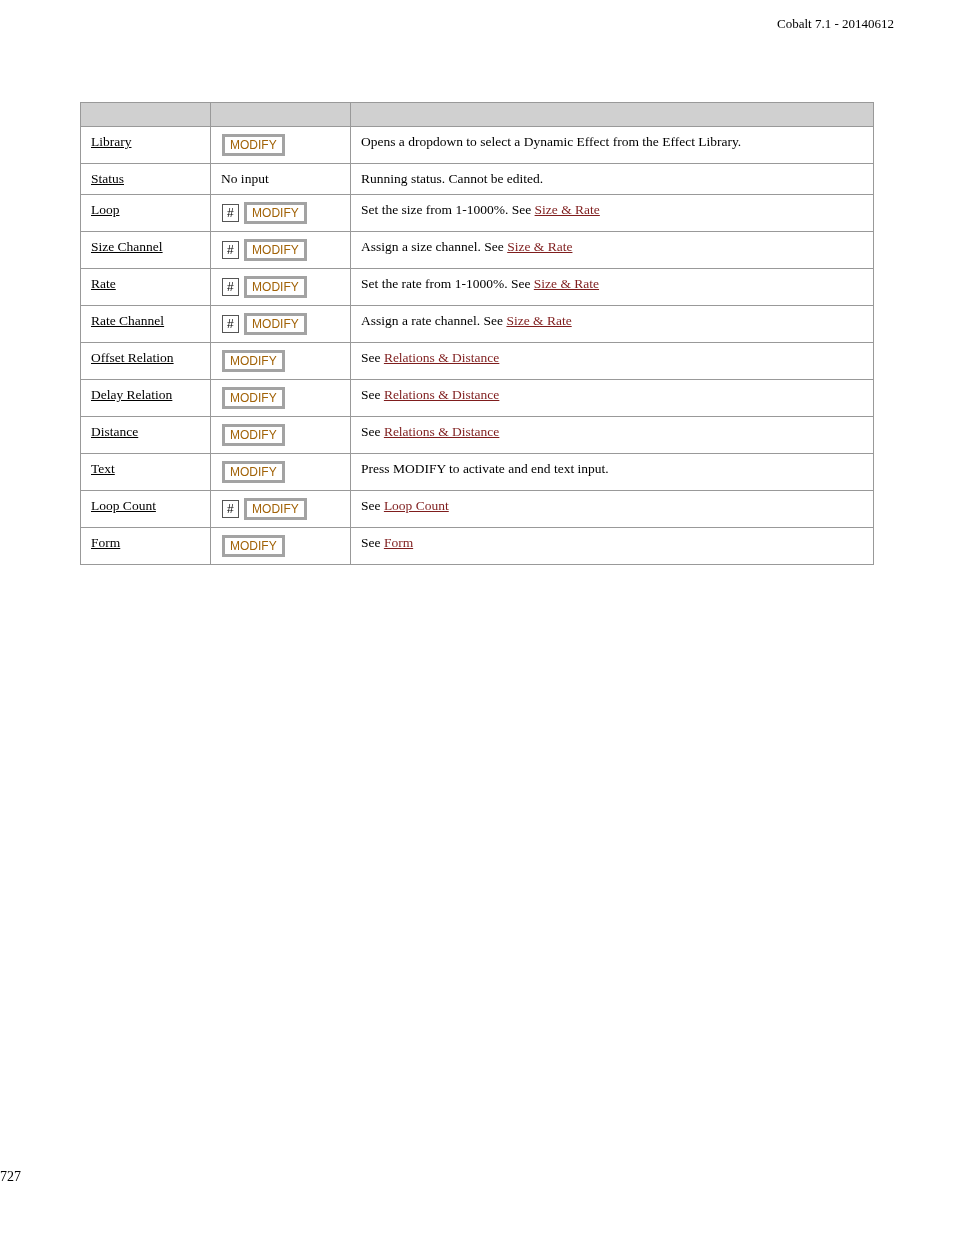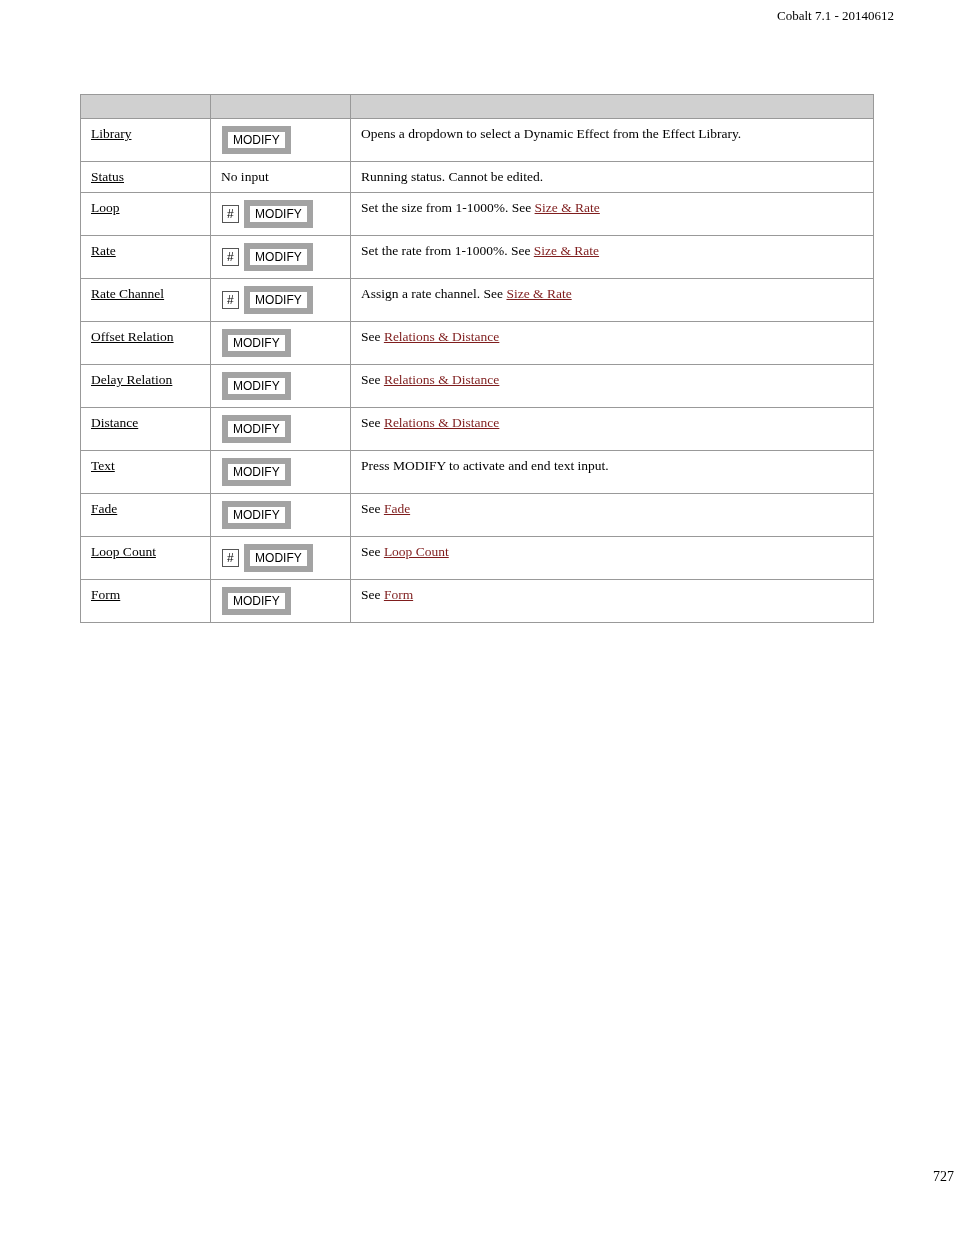--- a/index.html
+++ b/index.html
@@ -11,21 +11,21 @@
       font-family: "Times New Roman", Times, serif;
       font-size: 14px;
       background: #fff;
       color: #000;
       width: 954px;
       min-height: 1235px;
       position: relative;
     }
     .page-header {
       text-align: right;
-      padding: 8px 60px 0 0;
+      padding: 16px 60px 0 0;
       font-size: 13px;
     }
     .main-content {
       padding: 60px 80px 40px 80px;
     }
     table {
       border-collapse: collapse;
       width: 100%;
       margin-top: 10px;
     }
@@ -54,43 +54,43 @@
     .underline-link {
       text-decoration: underline;
       color: #000;
     }
     .blue-link {
       color: #7f1d1d;
       text-decoration: underline;
     }
     .modify-btn {
       display: inline-block;
-      border: 6px solid #a3a3a3;
+      border: 3px solid #a3a3a3;
       padding: 1px 5px;
       font-size: 12px;
       font-family: Arial, sans-serif;
       background: #fff;
-      color: #000000;
+      color: #a16207;
       margin: 0 1px;
     }
     .hash-btn {
       display: inline-block;
       border: 1px solid #555;
       padding: 1px 4px;
       font-size: 12px;
       font-family: Arial, sans-serif;
       background: #fff;
       color: #000;
       margin: 0 1px;
     }
     .page-footer {
       position: absolute;
       bottom: 50px;
       width: 100%;
-      text-align: right;
+      text-align: left;
       font-size: 14px;
     }
   </style>
 </head>
 <body>
 
 <div class="page-header">
   <span>Cobalt 7.1 - 20140612</span>
 </div>
 
@@ -113,20 +113,25 @@
           <td class="col-name"><span class="underline-link">Status</span></td>
           <td class="col-control">No input</td>
           <td class="col-desc">Running status. Cannot be edited.</td>
         </tr>
         <tr>
           <td class="col-name"><span class="underline-link">Loop</span></td>
           <td class="col-control"><span class="hash-btn">#</span> <span class="modify-btn">MODIFY</span></td>
           <td class="col-desc">Set the size from 1-1000%. See <a class="blue-link" href="#">Size &amp; Rate</a></td>
         </tr>
         <tr>
+          <td class="col-name"><span class="underline-link">Size Channel</span></td>
+          <td class="col-control"><span class="hash-btn">#</span> <span class="modify-btn">MODIFY</span></td>
+          <td class="col-desc">Assign a size channel. See <a class="blue-link" href="#">Size &amp; Rate</a></td>
+        </tr>
+        <tr>
           <td class="col-name"><span class="underline-link">Rate</span></td>
           <td class="col-control"><span class="hash-btn">#</span> <span class="modify-btn">MODIFY</span></td>
           <td class="col-desc">Set the rate from 1-1000%. See <a class="blue-link" href="#">Size &amp; Rate</a></td>
         </tr>
         <tr>
           <td class="col-name"><span class="underline-link">Rate Channel</span></td>
           <td class="col-control"><span class="hash-btn">#</span> <span class="modify-btn">MODIFY</span></td>
           <td class="col-desc">Assign a rate channel. See <a class="blue-link" href="#">Size &amp; Rate</a></td>
         </tr>
         <tr>
@@ -143,25 +148,20 @@
           <td class="col-name"><span class="underline-link">Distance</span></td>
           <td class="col-control"><span class="modify-btn">MODIFY</span></td>
           <td class="col-desc">See <a class="blue-link" href="#">Relations &amp; Distance</a></td>
         </tr>
         <tr>
           <td class="col-name"><span class="underline-link">Text</span></td>
           <td class="col-control"><span class="modify-btn">MODIFY</span></td>
           <td class="col-desc">Press MODIFY to activate and end text input.</td>
         </tr>
         <tr>
-          <td class="col-name"><span class="underline-link">Fade</span></td>
-          <td class="col-control"><span class="modify-btn">MODIFY</span></td>
-          <td class="col-desc">See <a class="blue-link" href="#">Fade</a></td>
-        </tr>
-        <tr>
           <td class="col-name"><span class="underline-link">Loop Count</span></td>
           <td class="col-control"><span class="hash-btn">#</span> <span class="modify-btn">MODIFY</span></td>
           <td class="col-desc">See <a class="blue-link" href="#">Loop Count</a></td>
         </tr>
         <tr>
           <td class="col-name"><span class="underline-link">Form</span></td>
           <td class="col-control"><span class="modify-btn">MODIFY</span></td>
           <td class="col-desc">See <a class="blue-link" href="#">Form</a></td>
         </tr>
       </tbody>

